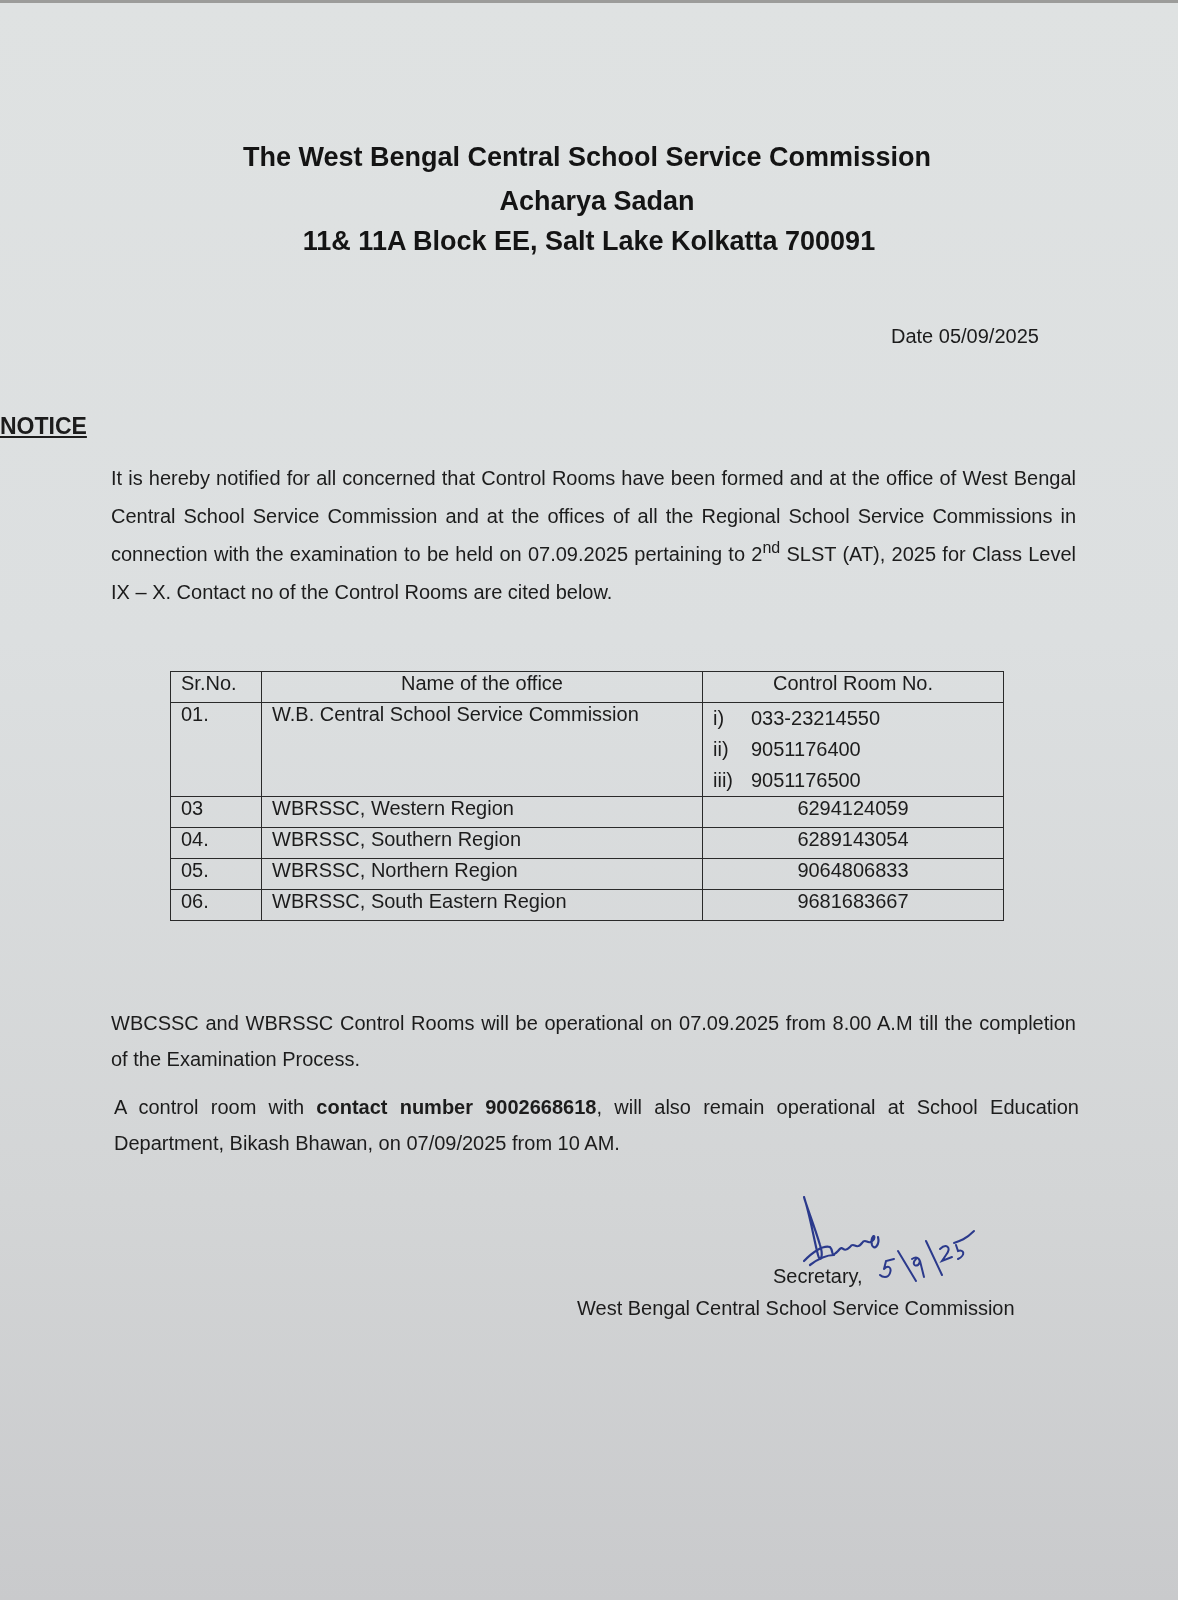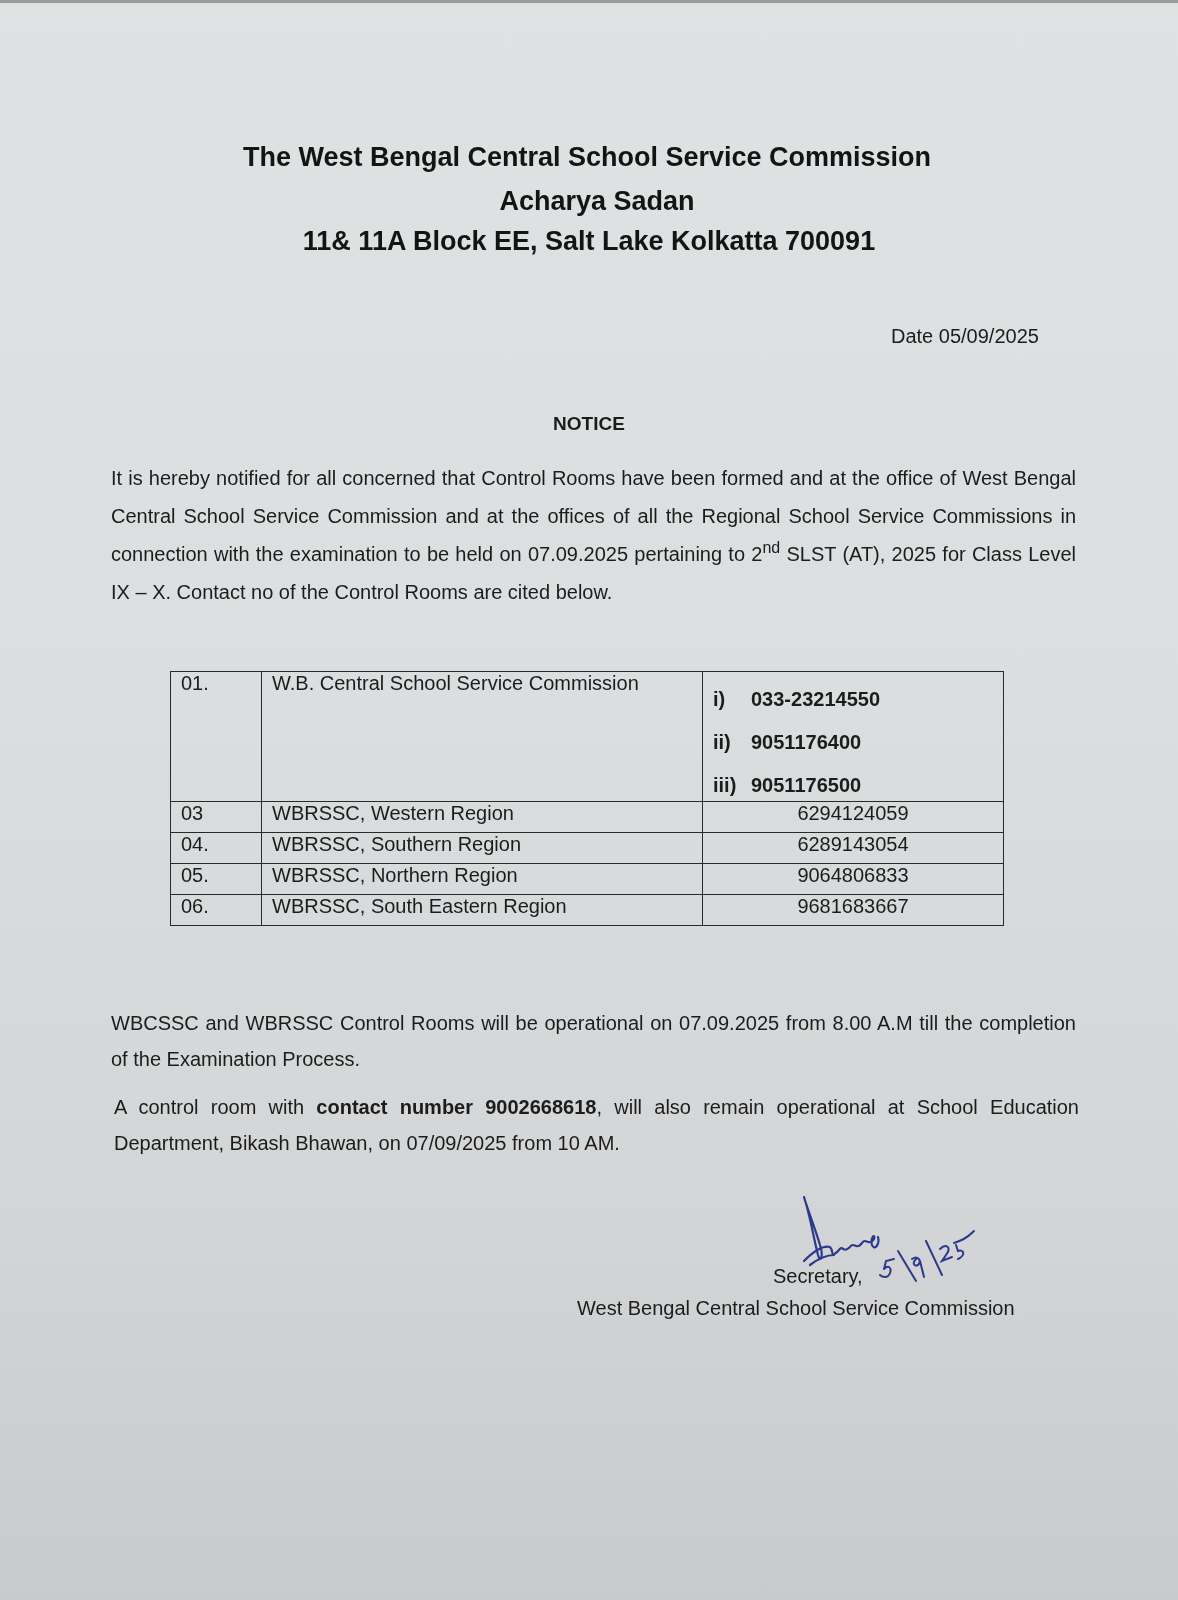--- a/index.html
+++ b/index.html
@@ -11,34 +11,34 @@
     position: relative;
   }
   .page { position: absolute; left: 0; top: 0; width: 1178px; height: 1600px; }
   .top-edge { position: absolute; left: 0; top: 0; width: 1178px; height: 3px; background: #9c9c9a; }
   .hdr { position: absolute; left: 0; width: 1178px; text-align: center; font-weight: bold; font-size: 27px; color: #141414; }
   .h1 { top: 142px; left: -2px; }
   .h2 { top: 186px; left: 8px; }
   .h3 { top: 226px; left: 0px; }
   .memo { position: absolute; left: 111px; top: 331px; font-size: 20px; }
   .date { position: absolute; left: 860px; top: 325px; font-size: 20px; margin-left: 31px; }
-  .notice { position: absolute; left: 0; width: 1178px; top: 413px; text-align: center; font-weight: bold; font-size: 19px; }
+  .notice { position: absolute; left: 0; width: 1178px; top: 413px; text-align: left; font-weight: bold; font-size: 23px; text-decoration: underline; }
   .para { position: absolute; left: 111px; width: 965px; font-size: 20px; line-height: 38px; text-align: justify; }
   .p1 { top: 459px; }
   .p2 { top: 1005px; line-height: 36px; }
   .p3 { top: 1089px; line-height: 36px; left: 114px; }
   sup { font-size: 16px; line-height: 0; }
   table.ctl { position: absolute; left: 170px; top: 671px; border-collapse: collapse; font-size: 20px; }
   table.ctl td, table.ctl th { border: 1.6px solid #2a2a2a; padding: 0 10px; height: 30px; vertical-align: top; font-weight: normal; }
   table.ctl th { text-align: center; }
   .c1 { width: 70px; text-align: left !important; }
   .c2 { width: 420px; }
   .c3 { width: 280px; }
   .num { font-weight: bold; text-align: center; }
-  .multi div { font-weight: bold; height: 31px; line-height: 31px; margin-top: 12px; }
+  .multi div { font-weight: normal; height: 31px; line-height: 31px; }
   .multi .lbl { display: inline-block; width: 38px; }
   .sig-block { position: absolute; left: 577px; top: 1265px; width: 520px; font-size: 20px; }
   .sec { position: absolute; left: 196px; top: 0; }
   .org { position: absolute; left: 0; top: 32px; }
   svg.sig { position: absolute; left: 800px; top: 1185px; }
 </style>
 </head>
 <body>
 
 <div class="page">
@@ -49,20 +49,25 @@
   <div class="hdr h3">11&amp; 11A Block EE, Salt Lake Kolkatta 700091</div>
 
   <div class="date">Date 05/09/2025</div>
 
   <div class="notice">NOTICE</div>
 
   <div class="para p1"><span>It is hereby notified for all concerned that Control Rooms have been formed and at the office of West Bengal Central School Service Commission and at the offices of all the Regional School Service Commissions in connection with the examination to be held on 07.09.2025 pertaining to 2</span><sup>nd</sup><span> SLST (AT), 2025 for Class Level IX – X. Contact no of the Control Rooms are cited below.</span></div>
 
   <table class="ctl">
     <tbody>
+        <tr>
+      <th class="c1">Sr.No.</th>
+      <th class="c2">Name of the office</th>
+      <th class="c3">Control Room No.</th>
+    </tr>
     <tr>
       <td class="c1">01.</td>
       <td class="c2">W.B. Central School Service Commission</td>
       <td class="c3 multi">
         <div><span class="lbl">i)</span><span>033-23214550</span></div>
         <div><span class="lbl">ii)</span><span>9051176400</span></div>
         <div><span class="lbl">iii)</span><span>9051176500</span></div>
       </td>
     </tr>
     <tr>

